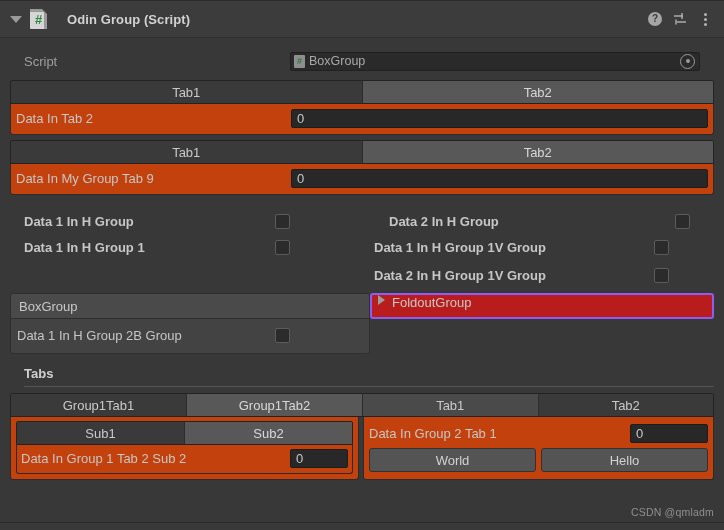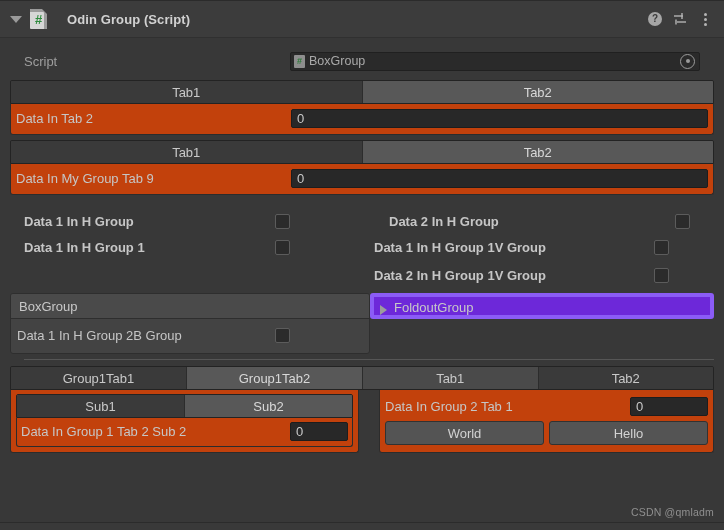--- a/index.html
+++ b/index.html
@@ -222,25 +222,25 @@
     height: 24px;
     display: flex; align-items: center;
     padding-left: 8px;
     font-size: 13px;
     color: #c8c8c8;
     background: #4a4a4a;
     border-bottom: 1px solid #2e2e2e;
   }
   .boxgroup-body { padding: 3px 6px 5px 6px; }
   .foldout {
-    border: 4px solid #8b5cf6;
+    border: 2px solid #8b5cf6;
     border-radius: 3px;
-    background: #6d28d9;
+    background: #b91c1c;
     height: 26px;
-    display: flex; align-items: flex-end;
+    display: flex; align-items: flex-start;
     padding-left: 6px;
     font-size: 13px;
     color: #c8c8c8;
     cursor: pointer;
     box-sizing: border-box;
   }
   .arrow-right {
     width: 0; height: 0;
     border-top: 5px solid transparent;
     border-bottom: 5px solid transparent;
@@ -402,31 +402,32 @@
       </div>
 
       <div style="flex:1">
         <div class="foldout">
           <div class="arrow-right"></div>
           <span>FoldoutGroup</span>
         </div>
       </div>
     </div>
 
+    <div class="section-title" style="margin-left:-10px;padding-left:24px">Tabs</div>
     <div class="section-rule" style="margin-left:14px;margin-right:0"></div>
 
     <div class="tabgroup" style="margin-top:6px">
       <div class="tabbar">
         <div class="tabbtn" style="flex:0 0 175px">Group1Tab1</div>
         <div class="tabbtn sel" style="flex:0 0 175px">Group1Tab2</div>
         <div class="tabbtn mid">Tab1</div>
         <div class="tabbtn">Tab2</div>
       </div>
 
-      <div style="display:flex;gap:20px">
+      <div style="display:flex;gap:4px">
 
         <div class="tabcontent" style="flex:0 0 349px;box-sizing:border-box;border-radius:0 0 3px 3px">
           <div class="tabbar">
             <div class="tabbtn">Sub1</div>
             <div class="tabbtn sel">Sub2</div>
           </div>
           <div class="tabcontent" style="padding:3px 4px 4px 4px">
             <div class="field-row">
               <div class="field-label" style="flex:1">Data In Group 1 Tab 2 Sub 2</div>
               <div class="num-field" style="width:58px">0</div>

